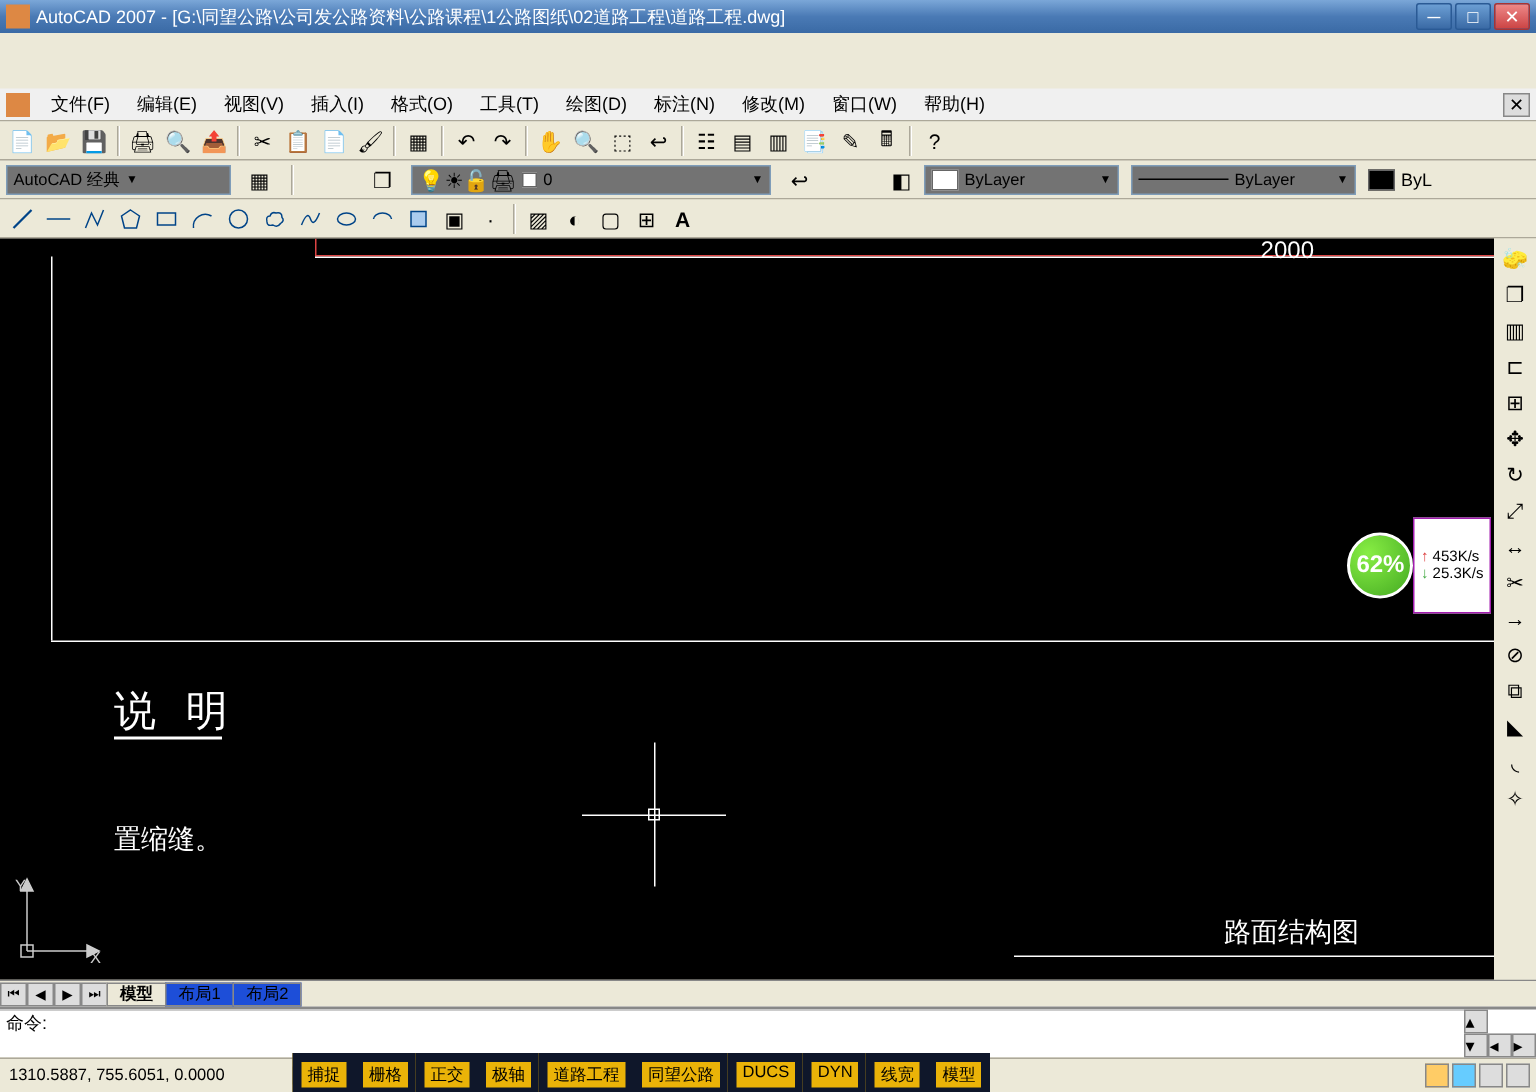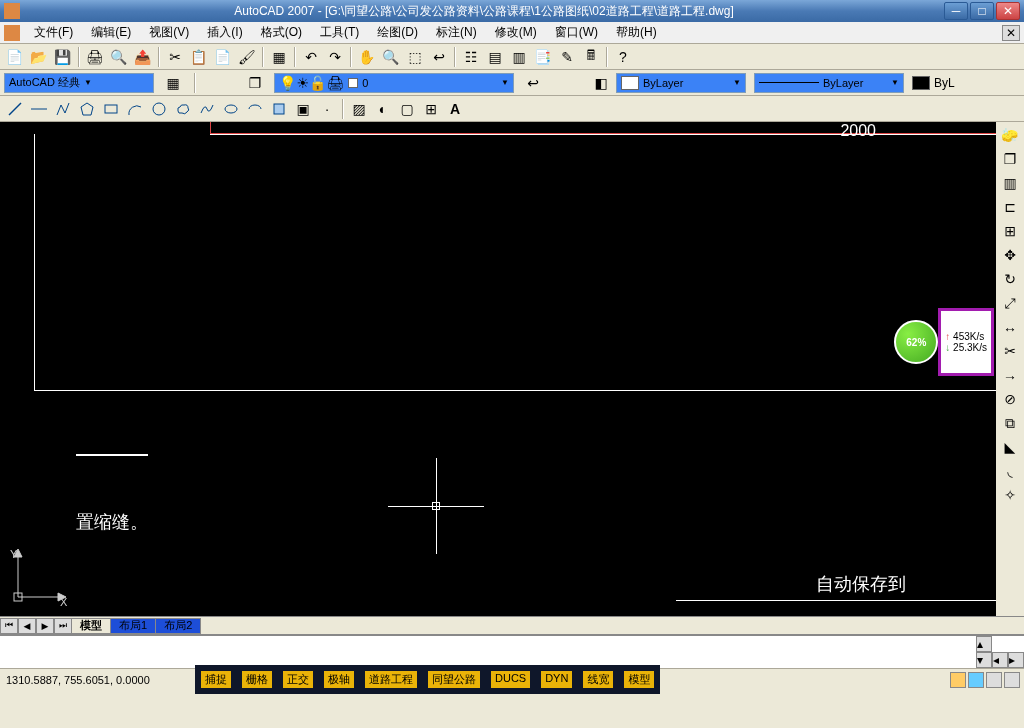--- a/index.html
+++ b/index.html
@@ -1,33 +1,33 @@
 <!DOCTYPE html>
 <html><head>
 <meta charset="utf-8">
 <style>
 * { margin: 0; padding: 0; box-sizing: border-box; font-family: "Microsoft YaHei", SimSun, Arial, sans-serif; }
 body { width: 1024px; height: 728px; background: #ece9d8; overflow: hidden; position: relative; font-size: 12px; }
 
 .titlebar { height: 22px; background: linear-gradient(to bottom, #7ba7d8, #4a7ab5, #3a6aa5); display: flex; align-items: center; padding: 0 4px; color: white; }
 .titlebar .icon { width: 16px; height: 16px; background: #d84; margin-right: 4px; }
-.titlebar .title { flex: 1; font-size: 12px; white-space: nowrap; overflow: hidden; text-align: center; }
+.titlebar .title { flex: 1; font-size: 12px; white-space: nowrap; overflow: hidden; }
 .titlebar .winbtns { display: flex; gap: 2px; }
 .winbtn { width: 24px; height: 18px; background: linear-gradient(to bottom, #6b9ed4, #3a6aa5); border: 1px solid #2a5a95; border-radius: 2px; display: flex; align-items: center; justify-content: center; color: white; cursor: pointer; }
 .winbtn.close { background: linear-gradient(to bottom, #e88, #c44); border-color: #a33; }
 
-.menubar { height: 22px; background: #f0f0f0; display: flex; align-items: center; padding: 0 4px; gap: 2px; border-bottom: 1px solid #aca899; }
+.menubar { height: 22px; background: #f0f0f0; display: flex; align-items: center; padding: 0 4px; gap: 2px; border-bottom: 1px solid #aca899; margin-top: 37px; }
 .menubar .mbicon { width: 16px; height: 16px; background: #d84; margin-right: 4px; }
 .menu-item { padding: 2px 8px; cursor: pointer; }
 .doc-close { margin-left: auto; width: 18px; height: 16px; border: 1px solid #888; background: #ddd; display: flex; align-items: center; justify-content: center; cursor: pointer; }
 
 .toolbar { height: 26px; background: #ece9d8; display: flex; align-items: center; padding: 0 4px; gap: 2px; border-bottom: 1px solid #aca899; position: relative; }
 .tbtn { width: 22px; height: 22px; border: 1px solid transparent; display: flex; align-items: center; justify-content: center; cursor: pointer; }
 .sep { width: 2px; height: 20px; border-left: 1px solid #aca899; border-right: 1px solid #fff; margin: 0 2px; }
-.dropdown { height: 20px; border: 1px solid #7f9db9; background: #3b82f6; display: flex; align-items: center; padding: 0 4px; font-size: 11px; }
+.dropdown { height: 20px; border: 1px solid #7f9db9; background: #737373; display: flex; align-items: center; padding: 0 4px; font-size: 11px; }
 .dropdown .arrow { margin-left: 4px; font-size: 8px; }
 
 .workspace-bar { height: 26px; background: #ece9d8; display: flex; align-items: center; padding: 0 4px; gap: 8px; border-bottom: 1px solid #aca899; }
 .ws-combo { width: 150px; }
 .layer-combo { width: 240px; }
 .bylayer-combo { width: 130px; }
 
 .draw-toolbar { height: 26px; background: #ece9d8; display: flex; align-items: center; padding: 0 4px; gap: 2px; border-bottom: 1px solid #aca899; }
 
 .main-area { display: flex; height: 494px; }
@@ -53,22 +53,22 @@
 .crosshair-v { position: absolute; left: 436px; top: 336px; width: 1px; height: 96px; background: white; }
 .crosshair-h { position: absolute; left: 388px; top: 384px; width: 96px; height: 1px; background: white; }
 .crosshair-box { position: absolute; left: 432px; top: 380px; width: 8px; height: 8px; border: 1px solid white; }
 
 .ucs { position: absolute; bottom: 8px; left: 10px; color: #ccc; }
 .ucs-y { position: absolute; bottom: 48px; left: 0; font-size: 11px; }
 .ucs-x { position: absolute; bottom: 0px; left: 50px; font-size: 11px; }
 .ucs svg { stroke: #ccc; fill: none; }
 
 .net-badge { position: absolute; right: 2px; top: 186px; display: flex; align-items: center; }
-.net-circle { width: 44px; height: 44px; border-radius: 50%; background: radial-gradient(circle at 30% 30%, #8e4, #4a2); display: flex; align-items: center; justify-content: center; color: white; font-size: 10px; font-weight: bold; border: 2px solid #fff; box-shadow: 0 0 4px rgba(0,0,0,0.5); }
-.net-stats { background: white; padding: 20px 4px; font-size: 10px; border: 3px solid #a21caf; }
+.net-circle { width: 44px; height: 44px; border-radius: 50%; background: radial-gradient(circle at 30% 30%, #8e4, #4a2); display: flex; align-items: center; justify-content: center; color: white; font-size: 16px; font-weight: bold; border: 2px solid #fff; box-shadow: 0 0 4px rgba(0,0,0,0.5); }
+.net-stats { background: white; padding: 20px 4px; font-size: 10px; border: 1px solid #a21caf; }
 .net-up { color: #d44; }
 .net-down { color: #4a4; }
 
 .tabs-bar { height: 18px; background: #ece9d8; display: flex; align-items: center; border-top: 1px solid #888; }
 .nav-btns { display: flex; }
 .nav-btn { width: 18px; height: 16px; border: 1px solid #888; background: #ddd; display: flex; align-items: center; justify-content: center; font-size: 9px; cursor: pointer; }
 .tab { padding: 0 8px; height: 16px; border: 1px solid #888; background: #1d4ed8; font-size: 11px; cursor: pointer; margin-left: -1px; display: flex; align-items: center; }
 .tab.active { background: #ece9d8; font-weight: bold; }
 
 .cmdline-area { border-top: 2px solid #888; background: white; font-family: Consolas, monospace; font-size: 12px; }
@@ -342,23 +342,24 @@
 <div class="main-area">
   <div class="drawing-area">
     <div class="drawing-content">
       <div class="red-box"></div>
       <div class="dim-text">2000</div>
       <div class="white-lines">
         <div class="wl-top"></div>
           <div class="wl-left"></div>
           <div class="wl-bottom"></div>
       </div>
+      <div class="shuoming-title">说 明</div>
       <div class="shuoming-underline"></div>
       <div class="desc-text2">置缩缝。</div>
-      <div class="subtitle">自动保存到</div>
+      <div class="subtitle">路面结构图</div>
       <div class="sub-line1"></div>
 
       <div class="crosshair-v"></div>
       <div class="crosshair-h"></div>
       <div class="crosshair-box"></div>
 
       <div class="ucs">
         <div class="ucs-y">Y</div>
         <svg width="60" height="60">
             <line x1="8" y1="52" x2="8" y2="8" stroke="#ccc"></line>
@@ -440,20 +441,24 @@
     <div class="nav-btn">⏭</div>
   </div>
   <div class="tab active">模型</div>
   <div class="tab">布局1</div>
   <div class="tab">布局2</div>
 </div>
 
 <div class="cmdline-area">
   <div style="display:flex">
     <div style="flex:1">
+      <div class="cmd-input-row">
+        <span>命令:</span>
+        <input style="flex: 1 1 0%; border: none; outline: none; font: inherit; margin-left: 4px;">
+      </div>
     </div>
     <div class="cmd-scrolls">
       <div class="scroll-stub">▴</div>
       <div class="scroll-stub">▾</div>
     </div>
     <div class="scroll-stub" style="align-self:flex-end">◂</div>
     <div class="scroll-stub" style="align-self:flex-end">▸</div>
   </div>
 </div>
 

